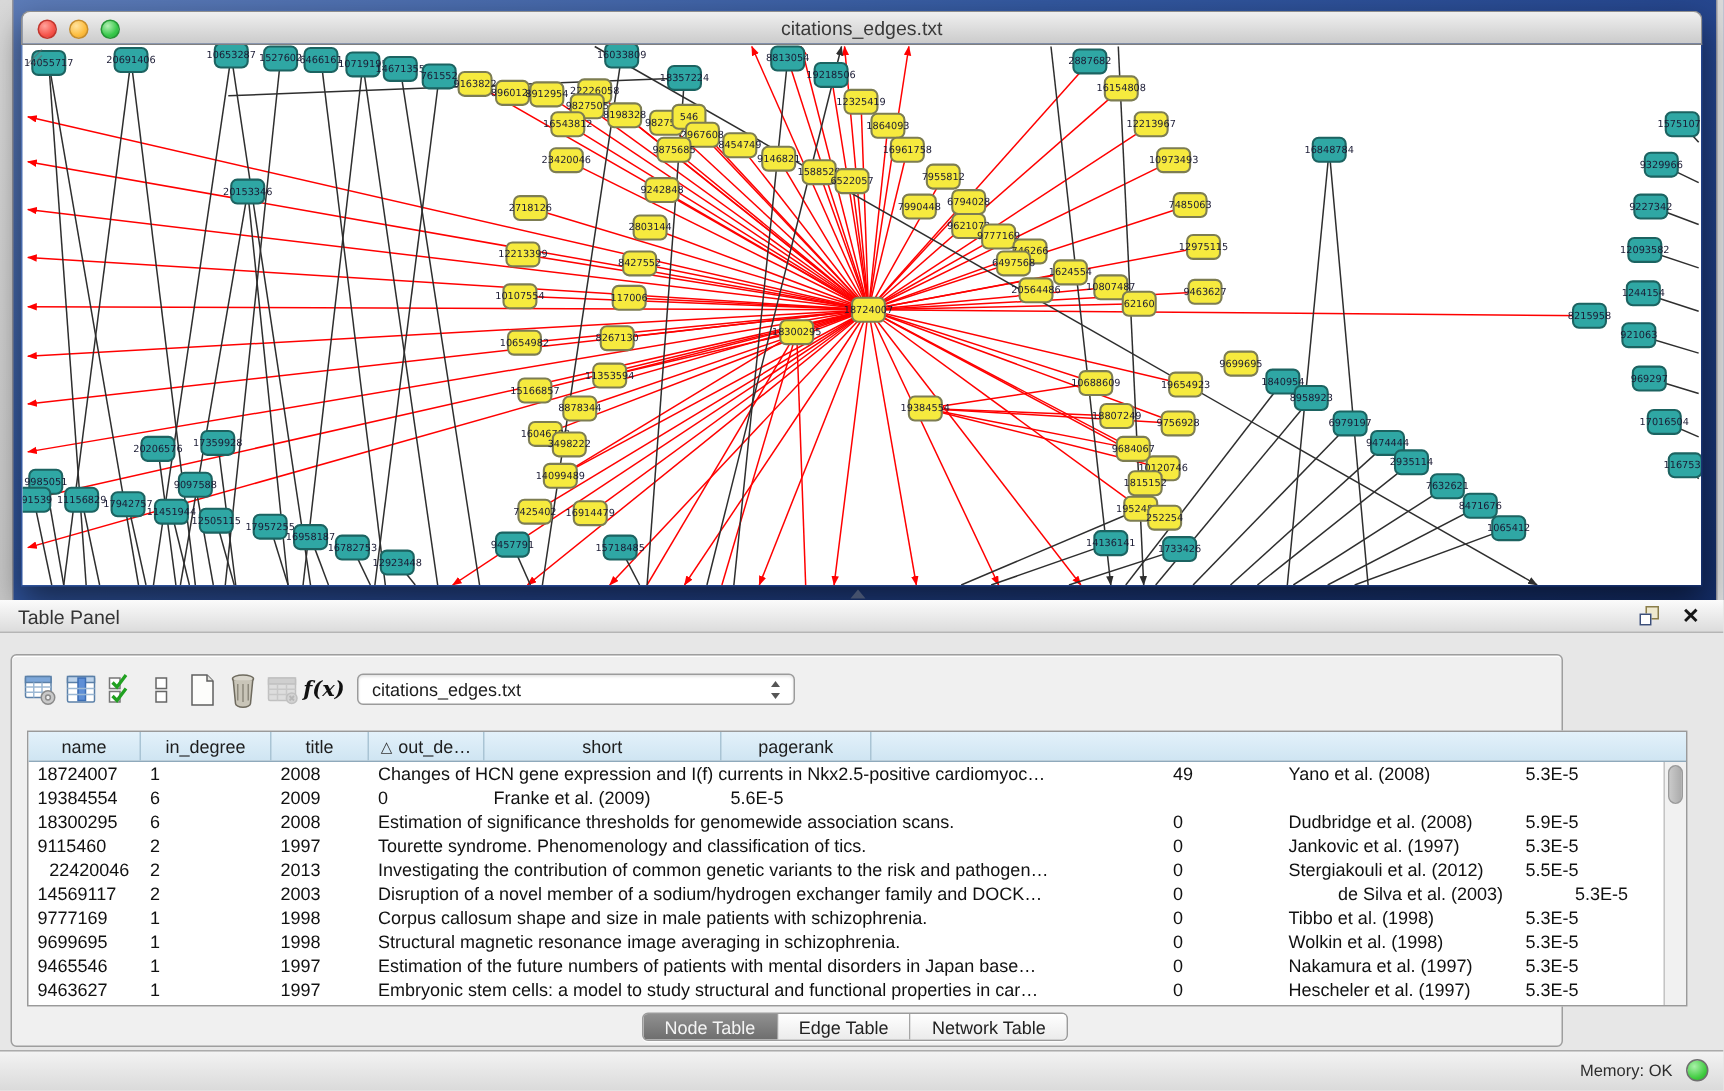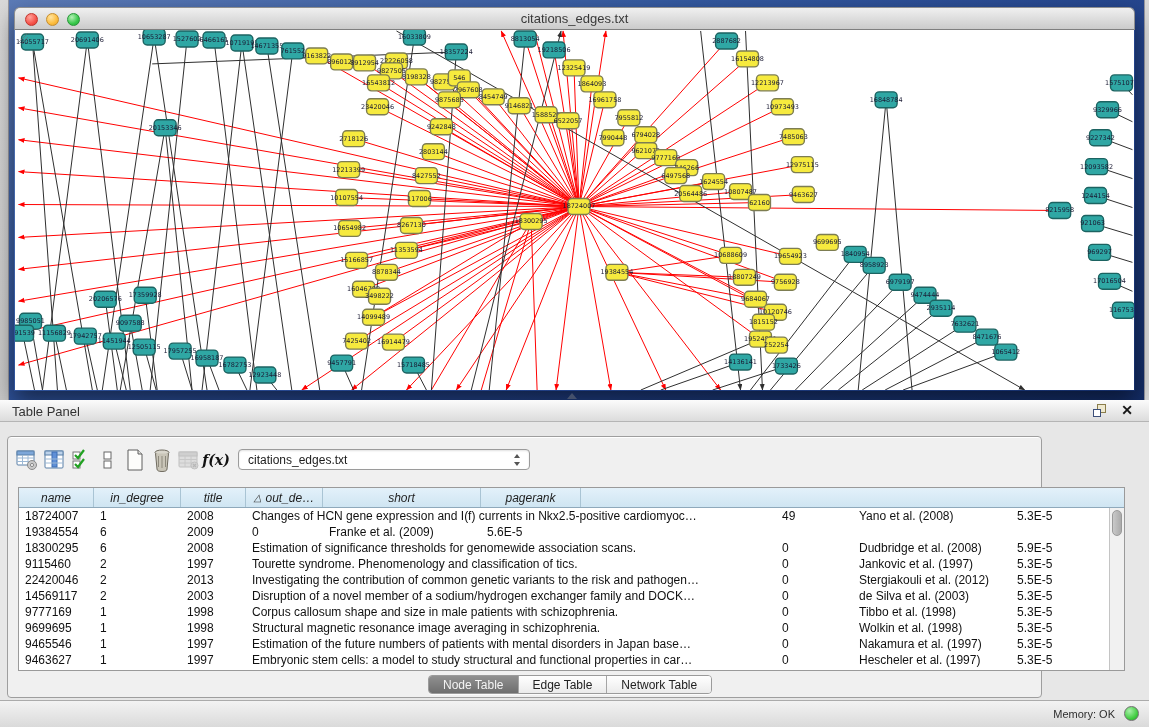--- a/index.html
+++ b/index.html
@@ -67,21 +67,21 @@
   .combo-arrows .down { position:absolute; left:1px; bottom:1px; width:0; height:0;
     border-left:3.5px solid transparent; border-right:3.5px solid transparent;
     border-top:4px solid #555; }
 
   .data-table { position:absolute; left:10px; top:50px; width:1107px; height:184px;
     background:#fff; border:1px solid #9a9a9a; font-size:12px; color:#111;
     display:flex; flex-direction:column; overflow:hidden; }
   .thead { display:flex; height:20px; flex:0 0 20px;
     background:linear-gradient(#e3f1fa,#cfe5f2); border-bottom:1px solid #8fa9bb; }
   .th { display:flex; align-items:center; justify-content:center; font-size:12px;
-    color:#1d1d1d; border-right:1px solid #a9c4d4; overflow:hidden; white-space:nowrap;font-style:italic; }
+    color:#1d1d1d; border-right:1px solid #a9c4d4; overflow:hidden; white-space:nowrap; }
   .th .sort-tri { margin-right:4px; font-size:10px; color:#333; }
   .tbody { position:relative; flex:1; display:flex; }
   .rows { flex:1; overflow:hidden; }
   .tr { display:flex; height:16px; line-height:16px; white-space:nowrap; }
   .td { overflow:hidden; padding-left:6px; text-overflow:clip; }
   .vscroll { flex:0 0 15px; background:#f1f1f1; border-left:1px solid #c4c4c4; position:relative; }
   .vthumb { position:absolute; left:2px; top:2px; width:10px; height:26px;
     background:linear-gradient(90deg,#c9c9c9,#ababab); border:1px solid #9a9a9a; border-radius:6px; }
 
   .tab-group { position:absolute; left:420px; top:238px; height:19px; display:flex;
@@ -883,35 +883,35 @@
               <div class="tr">
                 <div class="td" style="width: 75px; flex: 0 0 75px;">9115460</div>
                 <div class="td" style="width: 87px; flex: 0 0 87px;">2</div>
                 <div class="td" style="width: 65px; flex: 0 0 65px;">1997</div>
                 <div class="td" style="width: 530px; flex: 0 0 530px;">Tourette syndrome. Phenomenology and classification of tics.</div>
                 <div class="td" style="width: 77px; flex: 0 0 77px;">0</div>
                 <div class="td" style="width: 158px; flex: 0 0 158px;">Jankovic et al. (1997)</div>
                 <div class="td" style="width: 100px; flex: 0 0 100px;">5.3E-5</div>
               </div>
               <div class="tr">
-                <div class="td" style="width: 75px; flex: 0 0 75px;">22420046</div>
+                <div class="td" style="width: 75px; flex: 0 0 75px; text-align: center;">22420046</div>
                 <div class="td" style="width: 87px; flex: 0 0 87px;">2</div>
                 <div class="td" style="width: 65px; flex: 0 0 65px;">2013</div>
                 <div class="td" style="width: 530px; flex: 0 0 530px;">Investigating the contribution of common genetic variants to the risk and pathogen…</div>
                 <div class="td" style="width: 77px; flex: 0 0 77px;">0</div>
                 <div class="td" style="width: 158px; flex: 0 0 158px;">Stergiakouli et al. (2012)</div>
                 <div class="td" style="width: 100px; flex: 0 0 100px;">5.5E-5</div>
               </div>
               <div class="tr">
                 <div class="td" style="width: 75px; flex: 0 0 75px;">14569117</div>
                 <div class="td" style="width: 87px; flex: 0 0 87px;">2</div>
                 <div class="td" style="width: 65px; flex: 0 0 65px;">2003</div>
                 <div class="td" style="width: 530px; flex: 0 0 530px;">Disruption of a novel member of a sodium/hydrogen exchanger family and DOCK…</div>
                 <div class="td" style="width: 77px; flex: 0 0 77px;">0</div>
-                <div class="td" style="width: 158px; flex: 0 0 158px;">de Silva et al. (2003)</div>
+                <div class="td" style="width: 158px; flex: 0 0 158px; margin-left: 33px;">de Silva et al. (2003)</div>
                 <div class="td" style="width: 100px; flex: 0 0 100px;">5.3E-5</div>
               </div>
               <div class="tr">
                 <div class="td" style="width: 75px; flex: 0 0 75px;">9777169</div>
                 <div class="td" style="width: 87px; flex: 0 0 87px;">1</div>
                 <div class="td" style="width: 65px; flex: 0 0 65px;">1998</div>
                 <div class="td" style="width: 530px; flex: 0 0 530px;">Corpus callosum shape and size in male patients with schizophrenia.</div>
                 <div class="td" style="width: 77px; flex: 0 0 77px;">0</div>
                 <div class="td" style="width: 158px; flex: 0 0 158px;">Tibbo et al. (1998)</div>
                 <div class="td" style="width: 100px; flex: 0 0 100px;">5.3E-5</div>

